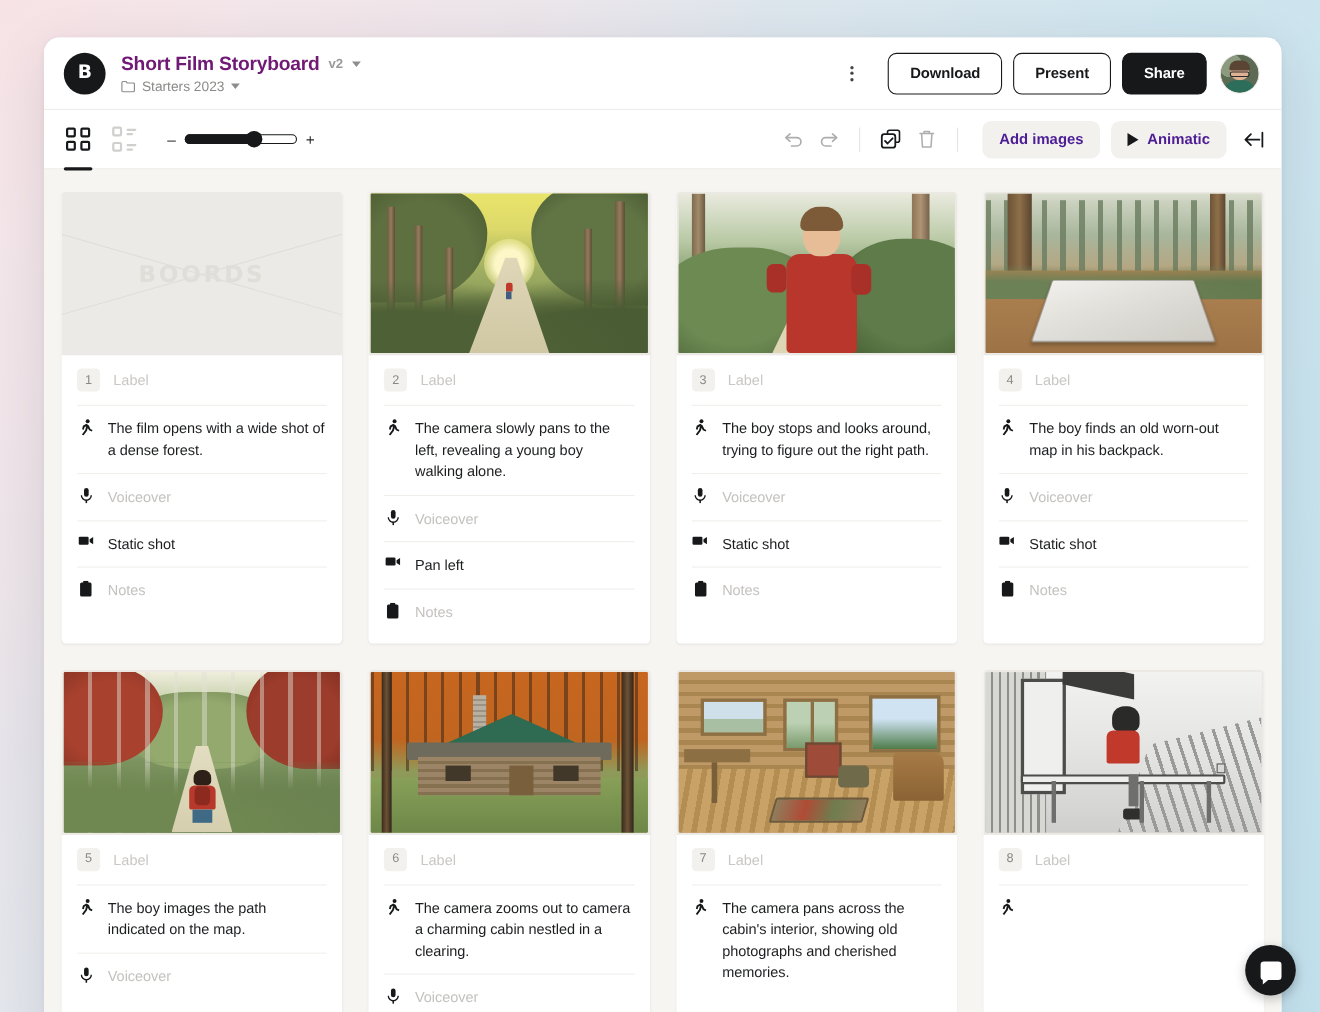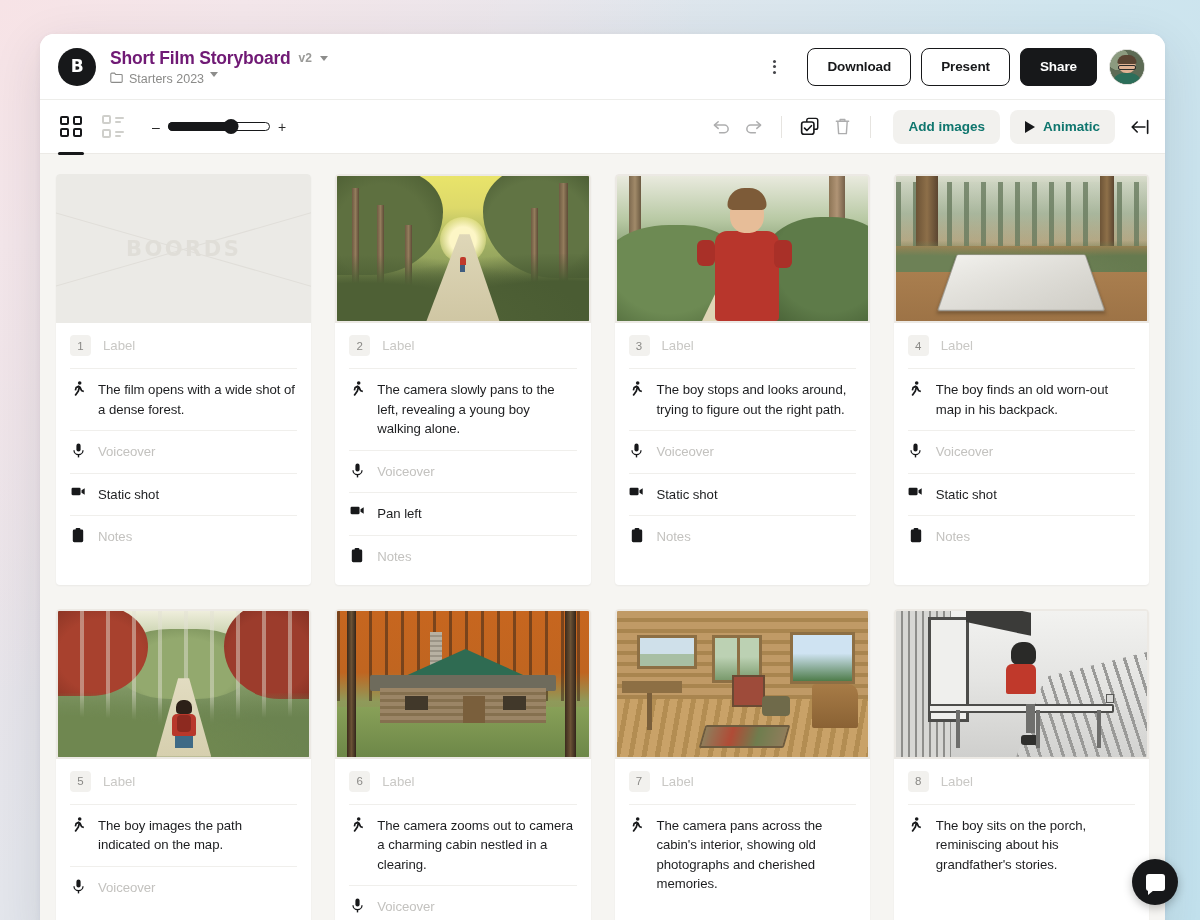--- a/index.html
+++ b/index.html
@@ -54,21 +54,21 @@
   }
   .version { font-size: 12px; color: #9a9a98; font-weight: 600; }
   .caret {
     width: 0; height: 0;
     border-left: 4px solid transparent;
     border-right: 4px solid transparent;
     border-top: 5px solid #8d8d8b;
     display: inline-block;
   }
   .folder-row {
-    display: flex; gap: 6px; margin-top: 3px;
+    display: flex; align-items: center; gap: 6px; margin-top: 3px;
   }
   .folder-name { font-size: 12.5px; color: #8b8b89; }
   .spacer { flex: 1 1 auto; }
 
   .kebab {
     width: 26px; height: 26px;
     display: flex; flex-direction: column; align-items: center; justify-content: center;
     gap: 2.5px; margin-right: 10px; cursor: pointer;
   }
   .kebab span { width: 3px; height: 3px; border-radius: 50%; background: #44454a; display: block; }
@@ -158,21 +158,21 @@
 
   .tb-divider { width: 1px; height: 22px; background: #e6e4e0; margin: 0 12px; }
   .icon-btn {
     width: 32px; height: 32px; border-radius: 6px;
     display: flex; align-items: center; justify-content: center; cursor: pointer;
   }
   .icon-btn.disabled { opacity: .35; cursor: default; }
 
   .chip {
     height: 34px; padding: 0 15px; border-radius: 8px;
-    background: #f2f1ee; color: #0f766e;
+    background: #f2f1ee; color: #4c1d95;
     display: inline-flex; align-items: center; gap: 8px;
     font-size: 13.5px; font-weight: 700; cursor: pointer; margin-left: 10px;
     white-space: nowrap;
   }
   .play-tri {
     width: 0; height: 0;
     border-top: 6px solid transparent; border-bottom: 6px solid transparent;
     border-left: 10px solid #17181a;
   }
   .collapse-btn { margin-left: 14px; display: flex; align-items: center; gap: 1px; cursor: pointer; }
@@ -958,21 +958,20 @@
           </div>
           <div class="frow">
             <span class="ico">
               <svg width="13" height="15" viewBox="0 0 13 15">
                   <g fill="#17181a">
                     <circle cx="7.7" cy="2" r="1.8"></circle>
                     <path d="M6.6 4.3 3.4 6.1l-.8 3.1 1.6.4.6-2.3 1.6-.9-.9 3.4-3 4.1 1.4 1 3.2-4.3.7-2.6 1.2 2.2 2.5 1.1.6-1.5-1.9-.9-1.4-3.1z"></path>
                   </g>
                 </svg>
             </span>
-            <span class="txt">The boy sits on the porch, reminiscing about his grandfather's stories.</span>
           </div>
         </div>
       </div>
     </div>
   </div>
 </div>
 
 <div class="intercom">
   <span class="bubble"></span>
 </div>

